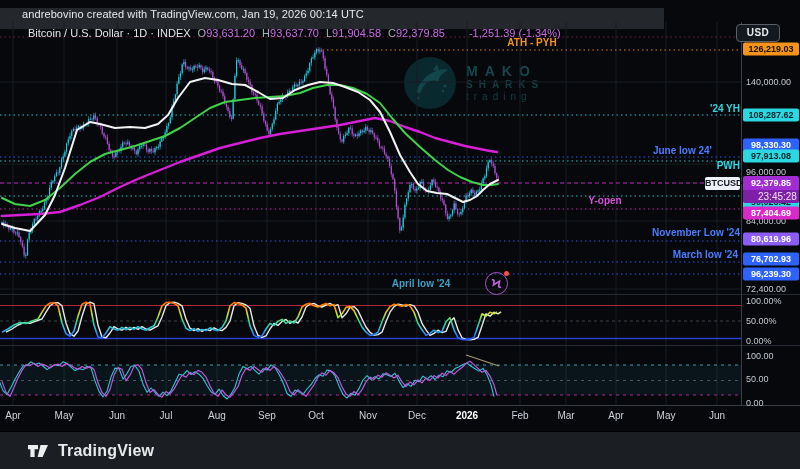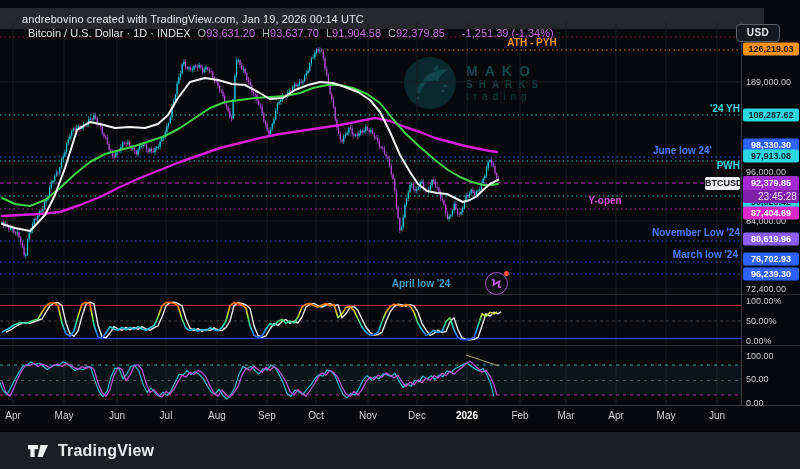--- a/index.html
+++ b/index.html
@@ -1,25 +1,25 @@
 <!DOCTYPE html>
 <html><head>
 <meta charset="utf-8">
 <style>
   html,body{margin:0;padding:0;background:#000;}
   #app{position:relative;width:800px;height:469px;background:#06080b;overflow:hidden;
        font-family:"Liberation Sans",sans-serif;-webkit-font-smoothing:antialiased;}
-  .topbar{position:absolute;left:0;top:8px;width:764px;height:21px;background:#24272b;
-          border-bottom:1px solid #0b0c0e;display:flex;align-items:center;}
+  .topbar{position:absolute;left:0;top:8px;width:664px;height:21px;background:#24272b;
+          border-bottom:1px solid #0b0c0e;display:flex;align-items:flex-start;}
   .topbar span{margin-left:22px;font-size:11px;color:#e8eaed;letter-spacing:.1px;}
   .symbol-line{position:absolute;left:28px;top:27px;font-size:11px;color:#d9dce1;white-space:nowrap;z-index:30;}
   .symbol-line .ttl{color:#e3e6ea;}
   .symbol-line .olbl{color:#aab0ba;margin-left:7px;}
   .symbol-line .oval{color:#c96fe3;}
-  .symbol-line .chg{color:#c96fe3;margin-left:17px;}
+  .symbol-line .chg{color:#c96fe3;margin-left:24px;}
   .usd-btn{position:absolute;left:736px;top:24px;width:42px;height:16px;line-height:16px;
            text-align:center;font-size:10px;font-weight:700;color:#e9ecf1;background:#14181f;
            border:1px solid #5a5f6a;border-radius:4px;z-index:40;letter-spacing:.4px;}
   .watermark{position:absolute;left:403px;top:56px;display:flex;align-items:center;gap:9px;z-index:1;opacity:.96;}
   .wm-text{display:flex;flex-direction:column;line-height:1.18;}
   .wm-l1{font-size:14px;font-weight:700;letter-spacing:7px;color:#164a4f;}
   .wm-l2{font-size:10px;font-weight:700;letter-spacing:6px;color:#144246;}
   .wm-l3{font-size:10px;letter-spacing:5px;color:#144246;}
   svg#chart-svg{position:absolute;left:0;top:0;z-index:10;}
   #overlay{position:absolute;left:0;top:0;width:800px;height:469px;z-index:20;pointer-events:none;}
@@ -718,21 +718,21 @@
 
   <div class="topbar">
     <span>andrebovino created with TradingView.com, Jan 19, 2026 00:14 UTC</span>
   </div>
 
   <div class="symbol-line"><span class="ttl">Bitcoin / U.S. Dollar · 1D · INDEX</span><span class="olbl">O</span><span class="oval">93,631.20</span><span class="olbl">H</span><span class="oval">93,637.70</span><span class="olbl">L</span><span class="oval">91,904.58</span><span class="olbl">C</span><span class="oval">92,379.85</span><span class="chg">-1,251.39 (-1.34%)</span></div>
 
   <div class="usd-btn">USD</div>
 
   <div id="overlay">
-      <div class="axis-plain" style="top: 82px;">189,000.00</div>
+      <div class="axis-plain" style="top: 82px;">140,000.00</div>
       <div class="axis-plain" style="top: 164px; margin-top: 8px;">96,000.00</div>
       <div class="axis-plain" style="top: 221px;">84,000.00</div>
       <div class="axis-plain" style="top: 289px;">72,400.00</div>
       <div class="axis-plain" style="top: 301px;">100.00%</div>
       <div class="axis-plain" style="top: 321px;">50.00%</div>
       <div class="axis-plain" style="top: 341px;">0.00%</div>
       <div class="axis-plain" style="top: 356px;">100.00</div>
       <div class="axis-plain" style="top: 379px;">50.00</div>
       <div class="axis-plain" style="top: 403px;">0.00</div>
       <div class="axis-badge" style="top: 49px; background: rgb(247, 147, 26); color: rgb(18, 16, 10);">126,219.03</div>

